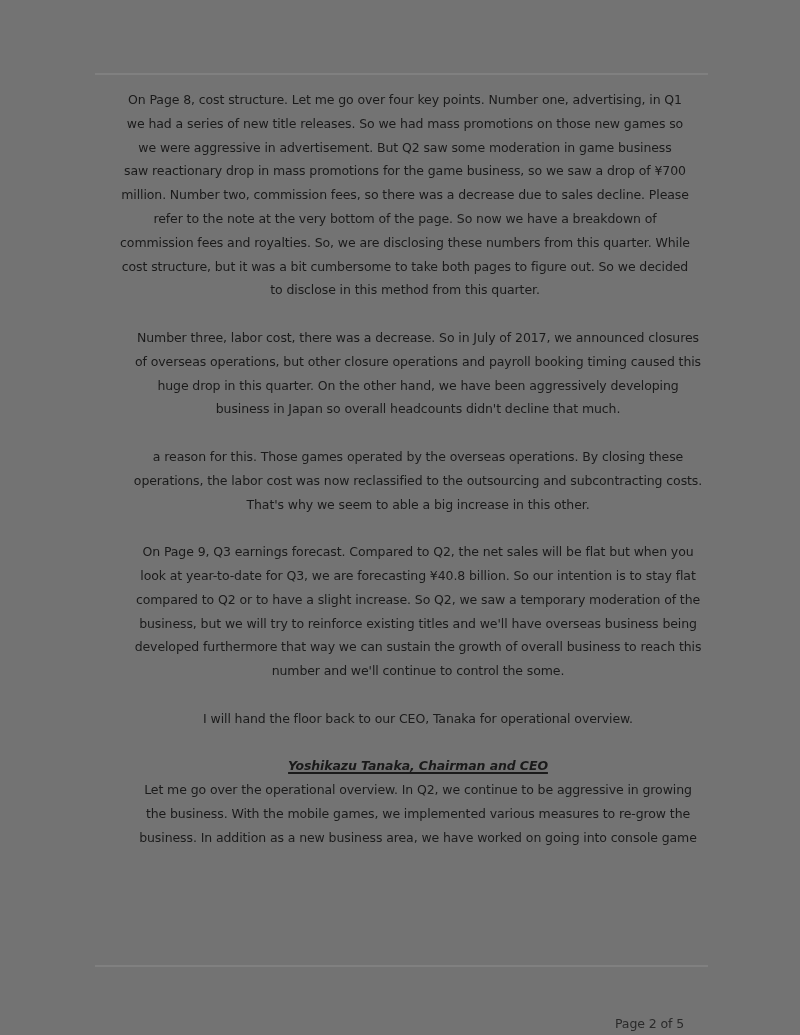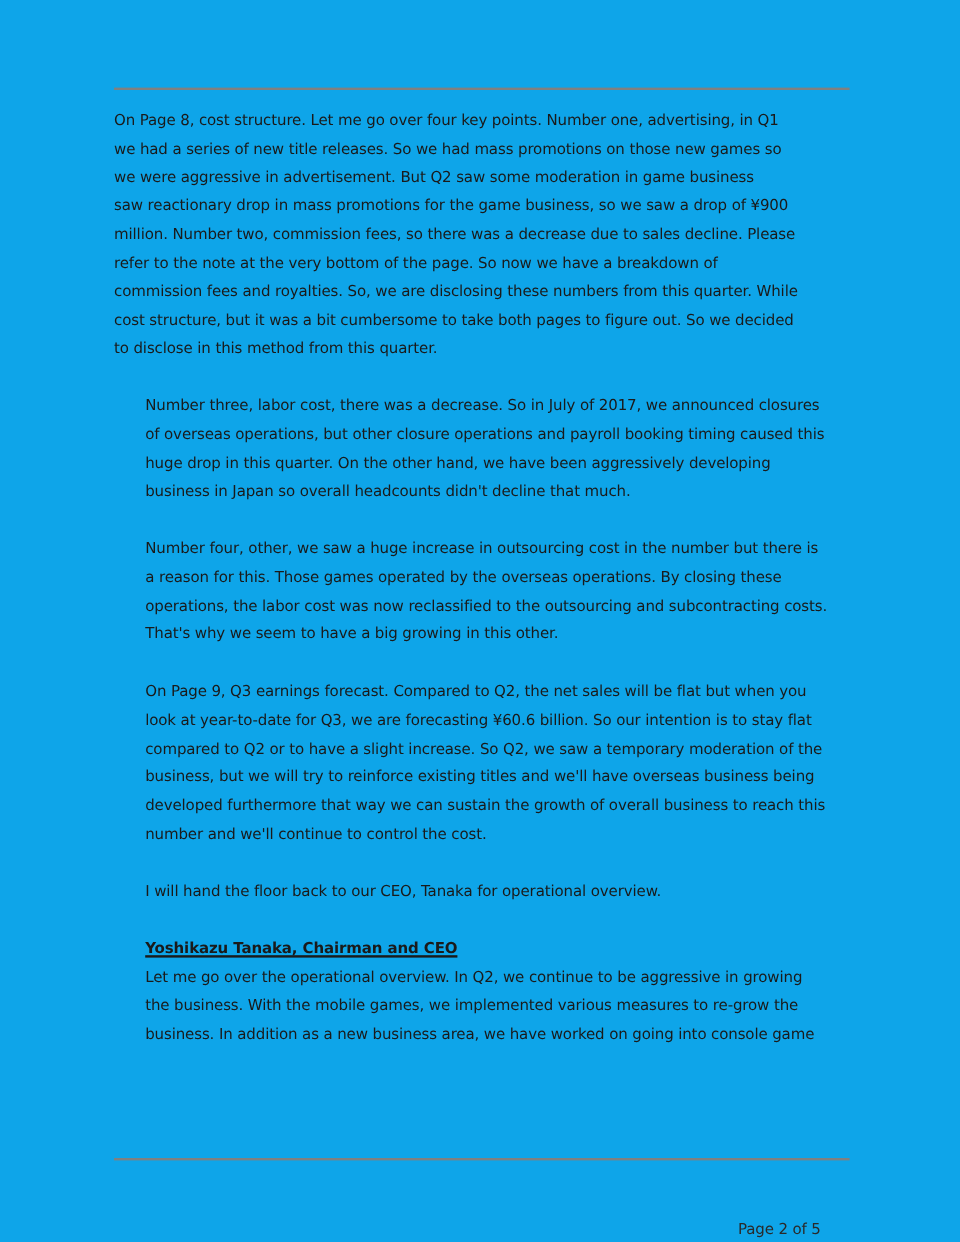--- a/index.html
+++ b/index.html
@@ -4,23 +4,24 @@
 <style>
   html, body {
     margin: 0;
     padding: 0;
     background: #ffffff;
   }
   .page {
     position: relative;
     width: 800px;
     height: 1035px;
-    background: #0ea5e9;
+    background: #737373;
     font-family: "DejaVu Sans", "Liberation Sans", sans-serif;
     overflow: hidden;
+    text-align: center;
   }
   .rule {
     position: absolute;
     left: 95px;
     width: 613px;
     height: 2px;
     background: #808080;
   }
   .header-rule { top: 73px; }
   .footer-rule { top: 965px; }
@@ -39,20 +40,21 @@
     font-size: 12.5px;
     letter-spacing: -0.1px;
     color: #1a1a1a;
     white-space: nowrap;
   }
   .heading .line {
     font-weight: bold;
     text-decoration: underline;
     text-decoration-thickness: 2px;
     text-underline-offset: 2px;
+    font-style: italic;
   }
   .footer-text {
     position: absolute;
     top: 1016px;
     right: 116px;
     font-size: 12.5px;
     letter-spacing: -0.1px;
     color: #2a2a2a;
     line-height: 16px;
   }
@@ -60,46 +62,45 @@
 </head>
 <body>
 
 <div class="page">
   <div class="rule header-rule"></div>
   <div class="doc-body" id="doc-body">
       <div class="block paragraph">
         <div class="line">On Page 8, cost structure. Let me go over four key points. Number one, advertising, in Q1</div>
         <div class="line">we had a series of new title releases. So we had mass promotions on those new games so</div>
         <div class="line">we were aggressive in advertisement. But Q2 saw some moderation in game business</div>
-        <div class="line">saw reactionary drop in mass promotions for the game business, so we saw a drop of ¥900</div>
+        <div class="line">saw reactionary drop in mass promotions for the game business, so we saw a drop of ¥700</div>
         <div class="line">million. Number two, commission fees, so there was a decrease due to sales decline. Please</div>
         <div class="line">refer to the note at the very bottom of the page. So now we have a breakdown of</div>
         <div class="line">commission fees and royalties. So, we are disclosing these numbers from this quarter. While</div>
         <div class="line">cost structure, but it was a bit cumbersome to take both pages to figure out. So we decided</div>
         <div class="line">to disclose in this method from this quarter.</div>
       </div>
       <div class="block paragraph">
         <div class="line">Number three, labor cost, there was a decrease. So in July of 2017, we announced closures</div>
         <div class="line">of overseas operations, but other closure operations and payroll booking timing caused this</div>
         <div class="line">huge drop in this quarter. On the other hand, we have been aggressively developing</div>
         <div class="line">business in Japan so overall headcounts didn't decline that much.</div>
       </div>
       <div class="block paragraph">
-        <div class="line">Number four, other, we saw a huge increase in outsourcing cost in the number but there is</div>
         <div class="line">a reason for this. Those games operated by the overseas operations. By closing these</div>
         <div class="line">operations, the labor cost was now reclassified to the outsourcing and subcontracting costs.</div>
-        <div class="line">That's why we seem to have a big growing in this other.</div>
+        <div class="line">That's why we seem to able a big increase in this other.</div>
       </div>
       <div class="block paragraph">
         <div class="line">On Page 9, Q3 earnings forecast. Compared to Q2, the net sales will be flat but when you</div>
-        <div class="line">look at year-to-date for Q3, we are forecasting ¥60.6 billion. So our intention is to stay flat</div>
+        <div class="line">look at year-to-date for Q3, we are forecasting ¥40.8 billion. So our intention is to stay flat</div>
         <div class="line">compared to Q2 or to have a slight increase. So Q2, we saw a temporary moderation of the</div>
         <div class="line">business, but we will try to reinforce existing titles and we'll have overseas business being</div>
         <div class="line">developed furthermore that way we can sustain the growth of overall business to reach this</div>
-        <div class="line">number and we'll continue to control the cost.</div>
+        <div class="line">number and we'll continue to control the some.</div>
       </div>
       <div class="block paragraph">
         <div class="line">I will hand the floor back to our CEO, Tanaka for operational overview.</div>
       </div>
       <div class="block heading">
         <div class="line">Yoshikazu Tanaka, Chairman and CEO</div>
       </div>
       <div class="block paragraph">
         <div class="line">Let me go over the operational overview. In Q2, we continue to be aggressive in growing</div>
         <div class="line">the business. With the mobile games, we implemented various measures to re-grow the</div>

